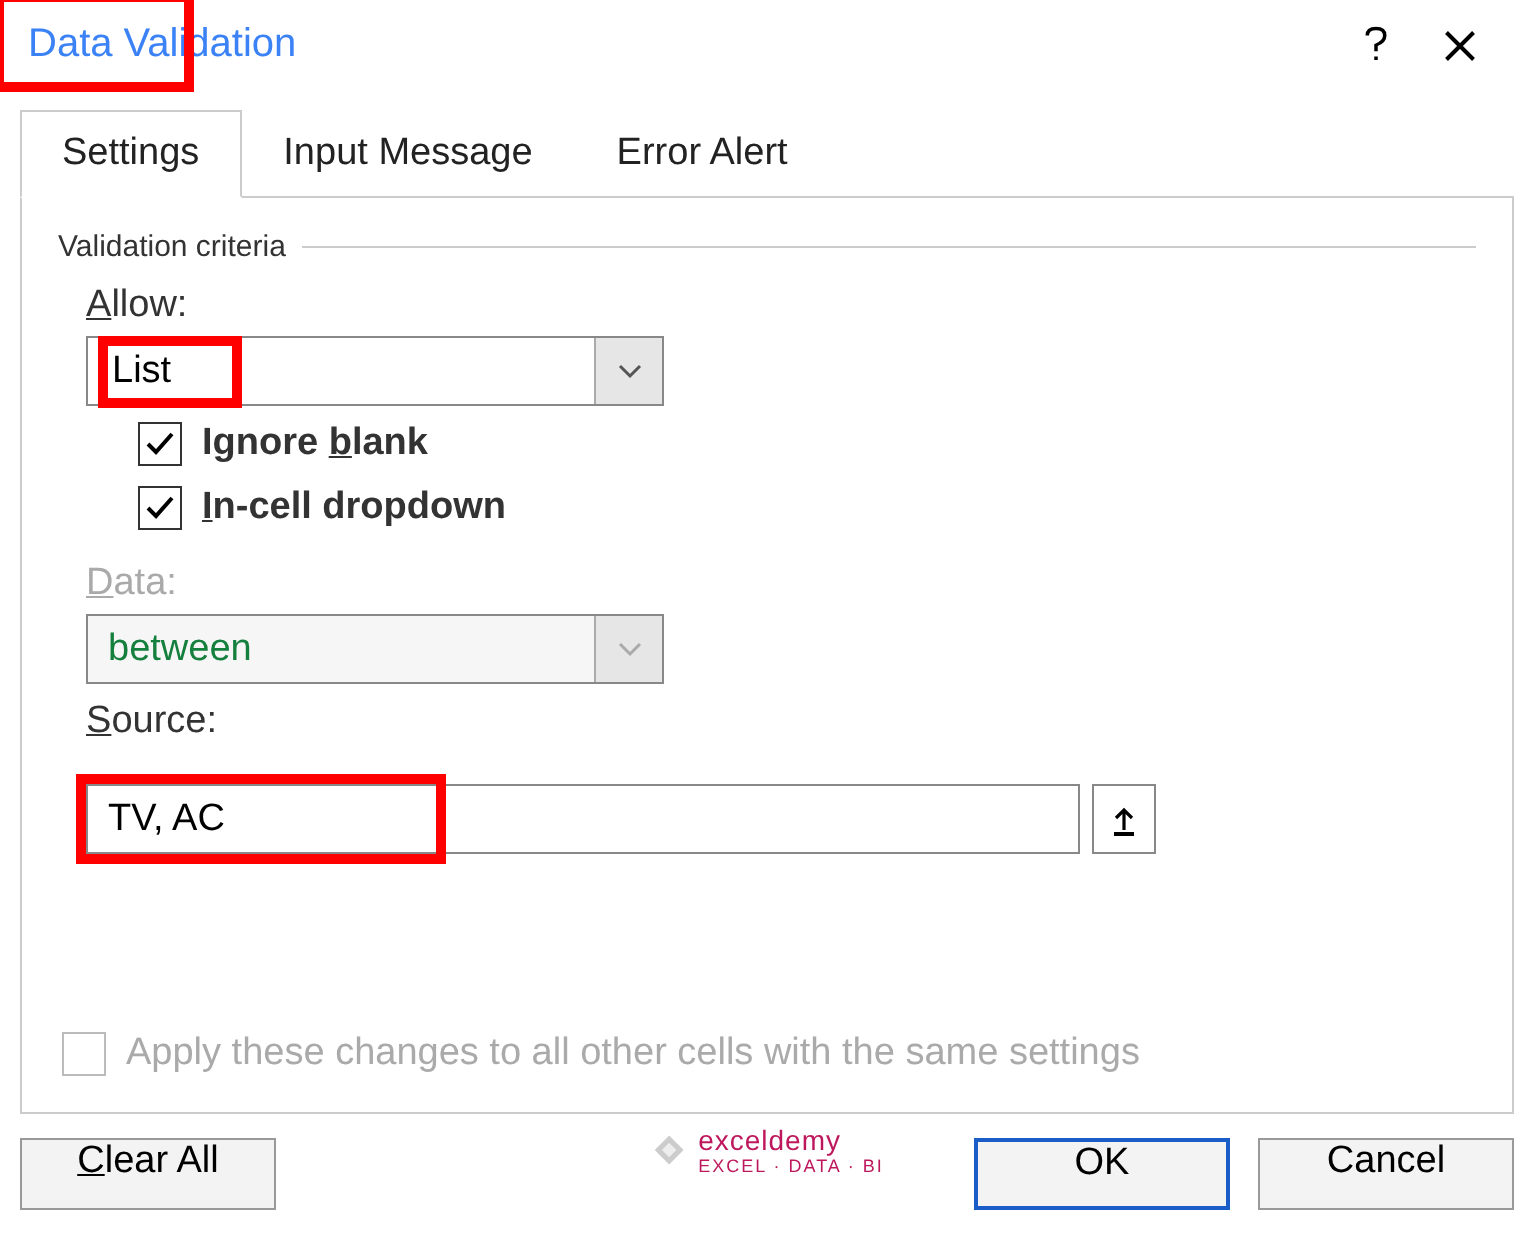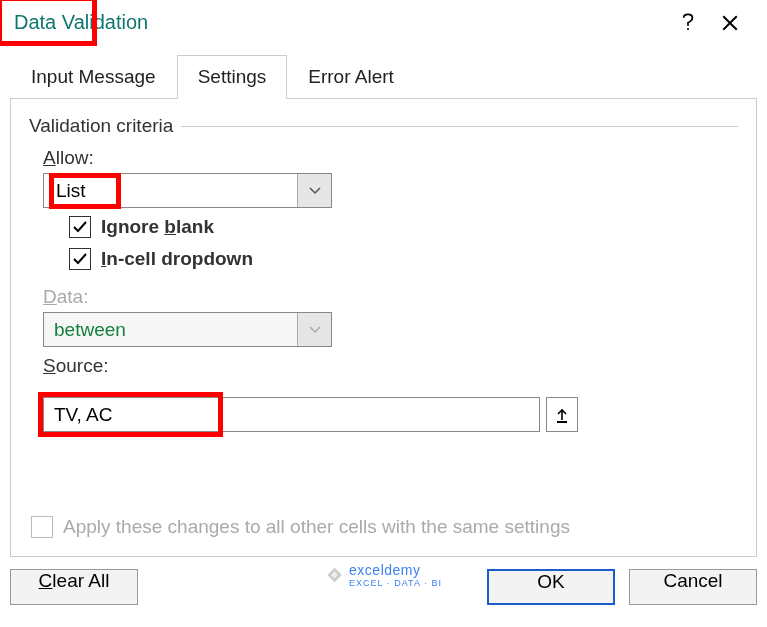--- a/index.html
+++ b/index.html
@@ -1,25 +1,25 @@
 <!DOCTYPE html>
 <html><head>
 <meta charset="utf-8">
 <style>
   * { box-sizing: border-box; font-family: 'Segoe UI', Tahoma, sans-serif; }
   body { margin: 0; padding: 0; background: #fff; width: 767px; height: 627px; position: relative; }
   .dialog { width: 767px; height: 627px; background: #fff; position: relative; }
   .titlebar { height: 45px; display: flex; align-items: center; padding: 0 16px 0 14px; }
-  .title { font-size: 20px; color: #0f766e; flex: 1; }
+  .title { font-size: 20px; color: #3b82f6; flex: 1; }
   .titlebar-btn { width: 42px; height: 40px; display: flex; align-items: center; justify-content: center; font-size: 20px; color: #000; cursor: pointer; }
   .tabs { display: flex; border-bottom: 1px solid #ccc; margin: 10px 10px 0 10px; }
   .tab { padding: 10px 20px 10px 20px; font-size: 19px; color: #222; border: 1px solid transparent; border-bottom: none; position: relative; cursor: pointer; }
   .tab.active { border: 1px solid #ccc; border-bottom: 1px solid #fff; margin-bottom: -1px; background: #fff; }
   .tab-content { border: 1px solid #ccc; border-top: none; margin: 0 10px; padding: 16px 18px 18px 18px; height: 458px; position: relative; }
-  .fieldset-label { font-size: 19px; color: #333; position: relative; }
+  .fieldset-label { font-size: 15px; color: #333; position: relative; }
   .fieldset-line { display: flex; align-items: center; gap: 8px; margin-bottom: 10px; }
   .fieldset-line .line { flex: 1; height: 1px; background: #ccc; }
   .label { font-size: 19px; color: #333; margin: 6px 0 4px 14px; }
   .label.disabled { color: #aaa; }
   .underline { text-decoration: underline; }
   .row { display: flex; align-items: flex-start; flex-direction: column; }
   .select-wrap { position: relative; margin-left: 14px; margin-bottom: 8px; }
   .select { width: 289px; height: 35px; border: 1px solid #888; background: #fff; display: flex; align-items: center; }
   .select.disabled { background: #f6f6f6; color: #15803d; }
   .select .val { flex: 1; padding: 0 10px; font-size: 19px; }
@@ -36,21 +36,21 @@
   .source-input { width: 497px; height: 35px; border: 1px solid #888; padding: 0 10px; font-size: 19px; font-family: inherit; }
   .refedit-btn { width: 32px; height: 35px; border: 1px solid #888; background: #fff; display: flex; align-items: center; justify-content: center; margin-left: 6px; cursor: pointer; }
   .refedit-btn svg { width: 14px; height: 18px; }
   .bottom-chk { position: absolute; left: 20px; bottom: 18px; display: flex; align-items: center; gap: 10px; }
   .button-row { display: flex; align-items: center; padding: 12px 10px; gap: 14px; }
   .button-row .spacer { flex: 1; }
   .btn { width: 128px; height: 36px; border: 1px solid #999; background: #f3f3f3; font-size: 19px; display: flex; justify-content: center; cursor: pointer; }
   .btn.primary { border: 2px solid #1a5cc8; }
   .highlight-red { outline: 5px solid #ff0000; }
   .highlight-tab { position: absolute; border: 5px solid #ff0000; pointer-events: none; }
-  .watermark { position: absolute; left: 50%; top: 562px; transform: translateX(-50%); font-size: 14px; color: #3b82f6; letter-spacing: 0.5px; display:flex; align-items:center; gap:6px; pointer-events:none;}
+  .watermark { position: absolute; left: 50%; top: 562px; transform: translateX(-50%); font-size: 14px; color: #be185d; letter-spacing: 0.5px; display:flex; align-items:center; gap:6px; pointer-events:none;}
   .watermark .sub { font-size: 9px; letter-spacing: 1px; }
 </style>
 </head>
 <body>
 
 <div class="dialog">
 
   <div class="titlebar">
     <div class="title">Data Validation</div>
     <div class="titlebar-btn">
@@ -60,22 +60,22 @@
     </div>
     <div class="titlebar-btn">
       <svg viewBox="0 0 16 16" width="18" height="18">
           <path d="M2 2 L14 14 M14 2 L2 14" stroke="#000" stroke-width="1.8"></path>
         </svg>
     </div>
   </div>
 
   <div class="tabs">
     <div class="highlight-tab" style="left:-3px; top:-4px; width:100px; height:50px;"></div>
+    <div class="tab active">Settings</div>
     <div class="tab">Input Message</div>
-    <div class="tab active">Settings</div>
     <div class="tab">Error Alert</div>
   </div>
 
   <div class="tab-content">
     <div class="fieldset-line">
       <span class="fieldset-label">Validation criteria</span>
       <div class="line"></div>
     </div>
 
     <div class="label"><span class="underline">A</span><span>llow:</span></div>

